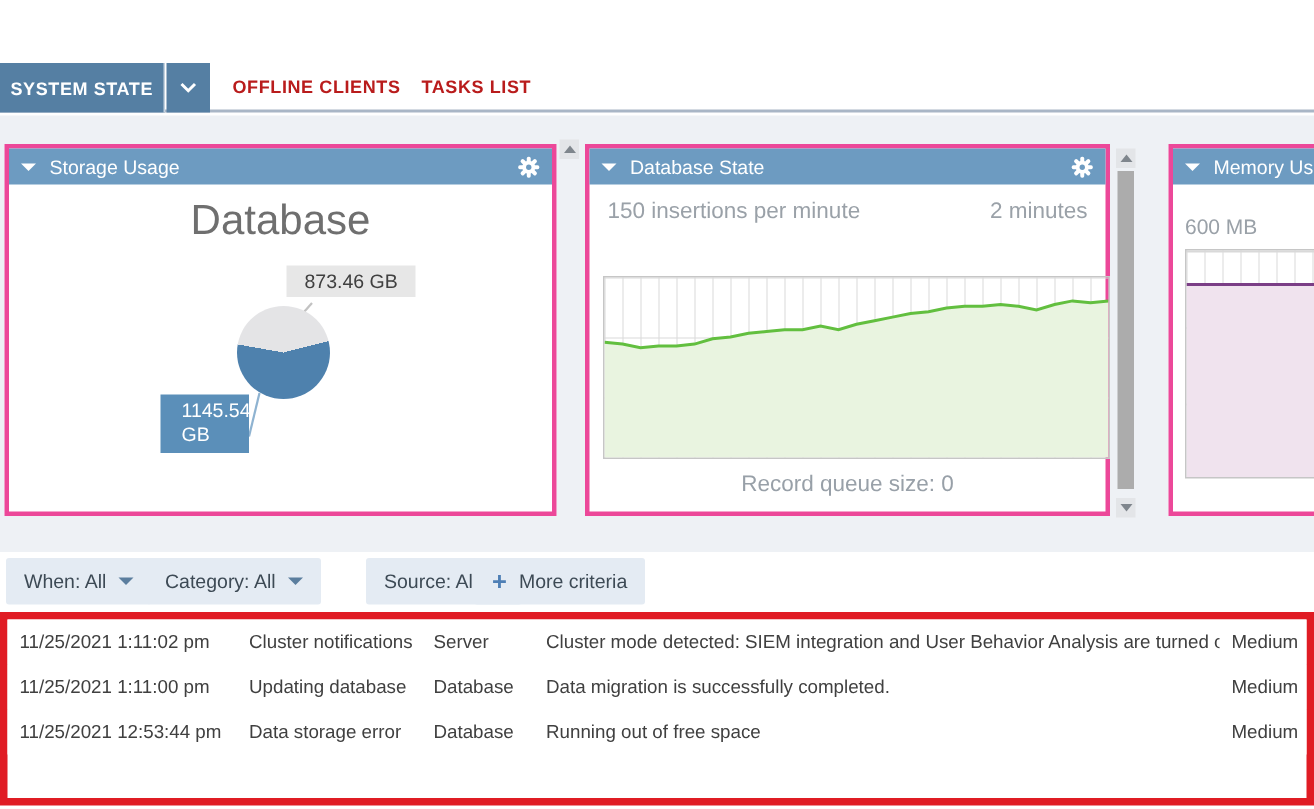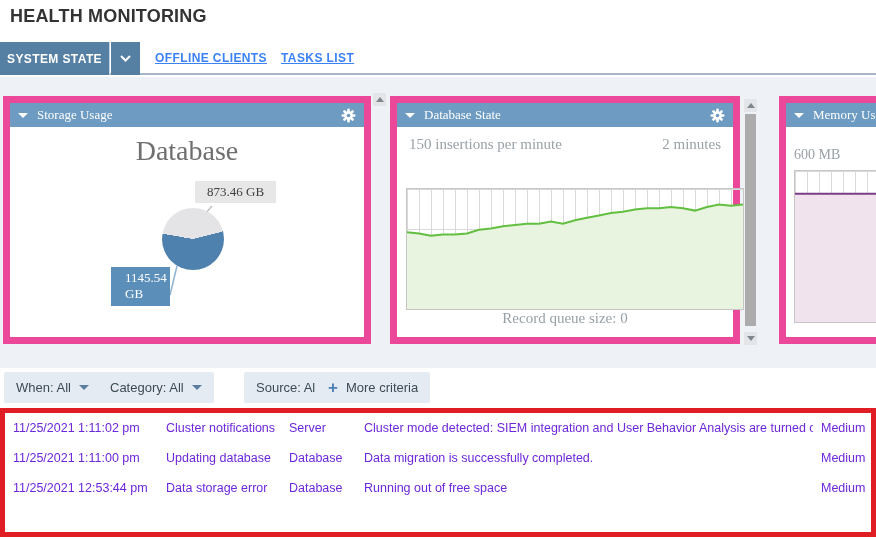--- a/index.html
+++ b/index.html
@@ -12,27 +12,27 @@
 
   
   .tabbar { position:absolute; left:0; top:42px; width:876px; height:33px;
     border-bottom:2px solid #a9b6c6; }
   .tab-active { position:absolute; left:0; top:0; width:110px; height:33px; background:#557fa3;
     color:#fff; font-size:12px; font-weight:700; letter-spacing:.4px;
     display:flex; align-items:center; justify-content:center; cursor:pointer;
     border-right:1px solid rgba(255,255,255,.65); }
   .tab-dd { position:absolute; left:111px; top:0; width:29px; height:33px; background:#557fa3;
     display:flex; align-items:center; justify-content:center; cursor:pointer; }
-  .tab-link { position:absolute; top:0; height:33px; line-height:33px; color:#3b82f6;
-    font-size:12px; font-weight:700; letter-spacing:.4px; cursor:pointer;text-decoration:underline; }
+  .tab-link { position:absolute; top:0; height:33px; line-height:33px; color:#b91c1c;
+    font-size:12px; font-weight:700; letter-spacing:.4px; cursor:pointer; }
   .tab-link.t1 { left:155px; } .tab-link.t2 { left:281px; }
 
   
   .widgets-bg { position:absolute; left:0; top:77px; width:876px; height:291px; background:#eef1f5; }
-  .panel { position:absolute; background:#fff; border:7px solid #ec4899;font-family:Liberation Serif, serif; }
+  .panel { position:absolute; background:#fff; border:3px solid #ec4899; }
   .panel-header { height:24px; background:#6d9bc1; color:#fff; font-size:13px;
     display:flex; align-items:center; padding:0 8px; overflow:hidden; white-space:nowrap; }
   .tri-down-w { width:0; height:0; border-left:5px solid transparent; border-right:5px solid transparent;
     border-top:5px solid #fff; margin-right:9px; flex:0 0 auto; }
   .gear { margin-left:auto; flex:0 0 auto; cursor:pointer; display:flex; }
 
   
   #storage-panel { left:3px; top:96px; width:368px; height:248px; }
   .db-title { position:absolute; left:0; top:32px; width:100%; text-align:center;
     font-size:28px; font-weight:300; color:#6f6f6f; }
@@ -82,36 +82,35 @@
     border-top:5px solid #5b7e9e; margin-left:8px; }
   .plus { color:#4e7fb5; font-weight:700; font-size:17px; margin-right:8px; line-height:1; }
 
   
   .events-table { position:absolute; left:0; top:408px; width:876px; height:129px;
     border:5px solid #e01c24; background:#fff; }
   .thead { display:flex; height:30px; background:#557fa3; color:#fff; font-size:13px; font-weight:700; }
   .th { display:flex; align-items:center; padding:0 8px; border-right:1px solid rgba(255,255,255,.85);
     overflow:hidden; white-space:nowrap; cursor:pointer; }
   .th:last-child { border-right:none; }
-  .trow { display:flex; height:30px; align-items:center; font-size:12.5px; color:#6d28d9;
+  .trow { display:flex; height:30px; align-items:center; font-size:12.5px; color:#404040;
     background:#fff; cursor:default; }
   .td { padding:0 8px; overflow:hidden; white-space:nowrap; }
   .c-date { width:153px; flex:0 0 auto; } .c-cat { width:123px; flex:0 0 auto; }
   .c-src { width:75px; flex:0 0 auto; } .c-det { width:457px; flex:0 0 auto; }
   .c-sev { flex:1 1 auto; }
   .c-date.th { justify-content:space-between; }
   .sort-tri { width:0; height:0; border-left:4px solid transparent; border-right:4px solid transparent;
     border-top:5px solid rgba(255,255,255,.9); }
 </style>
 </head>
 <body>
 
 <div id="app">
 
-  <div class="page-title">HEALTH MONITORING</div>
 
   <div class="tabbar">
     <div class="tab-active">
       <span>SYSTEM STATE</span>
     </div>
     <div class="tab-dd">
       <svg width="11" height="7" viewBox="0 0 11 7">
         <polyline points="1,1 5.5,5.5 10,1" fill="none" stroke="#fff" stroke-width="2"></polyline>
       </svg>
     </div>

